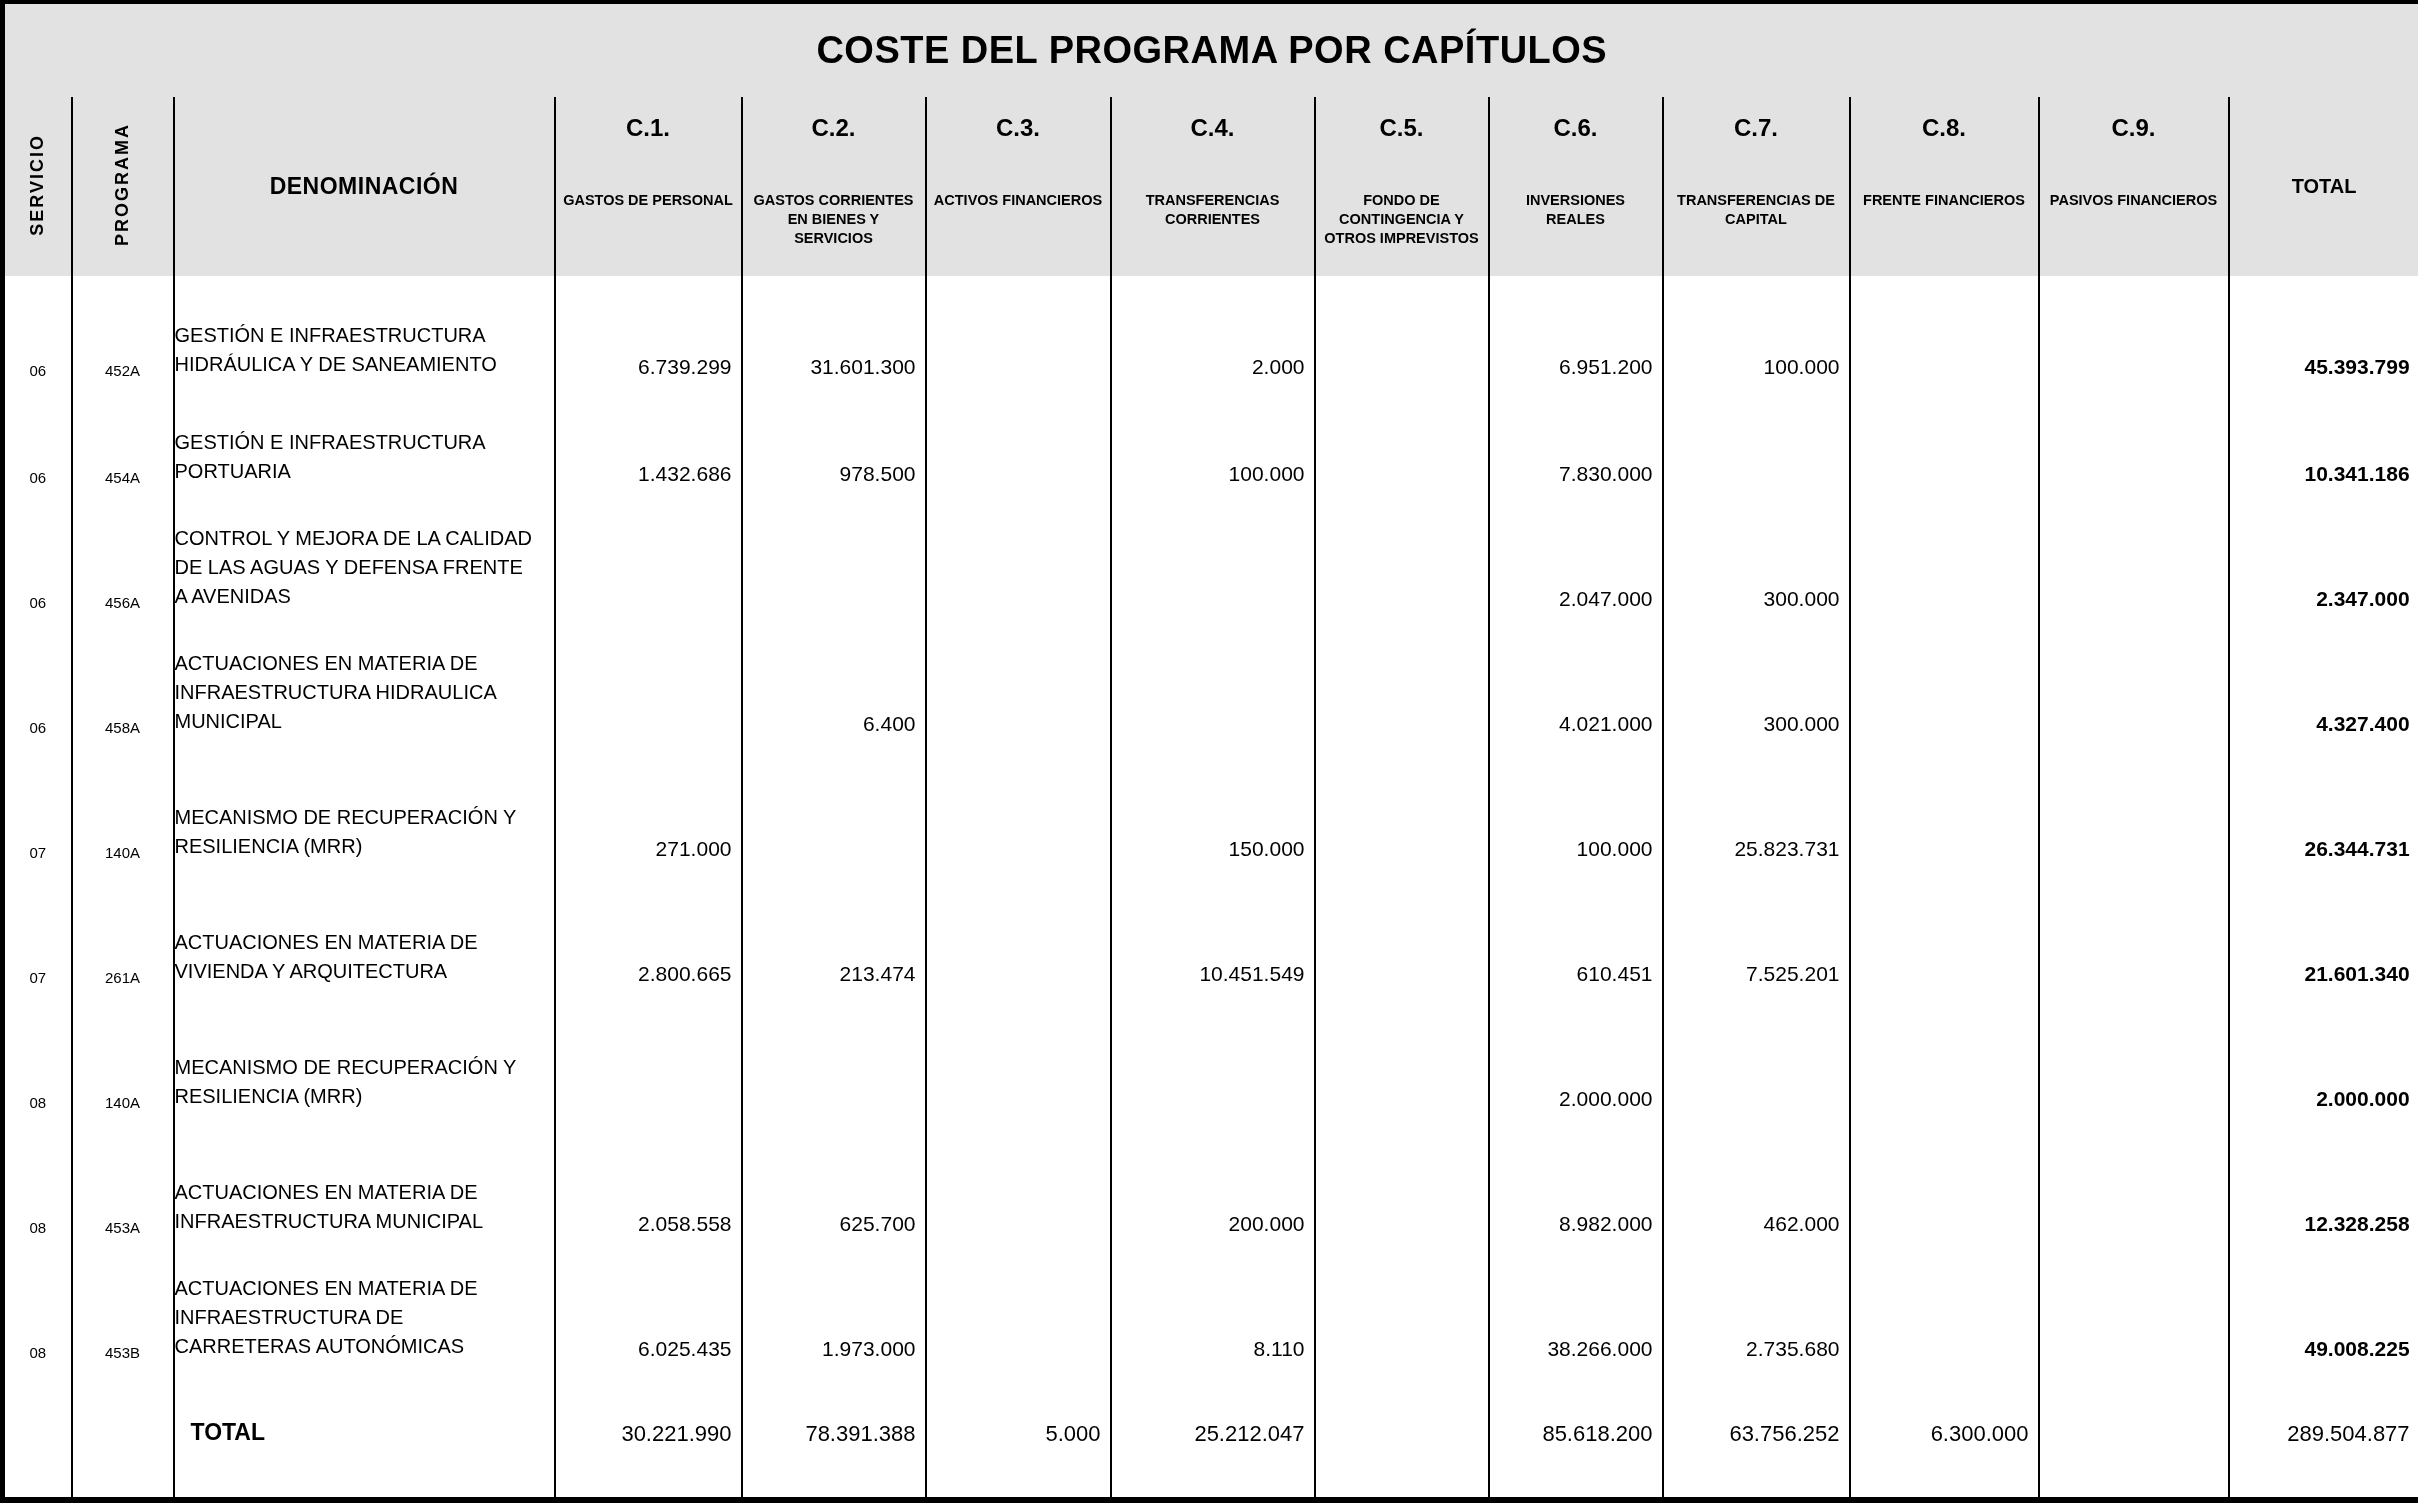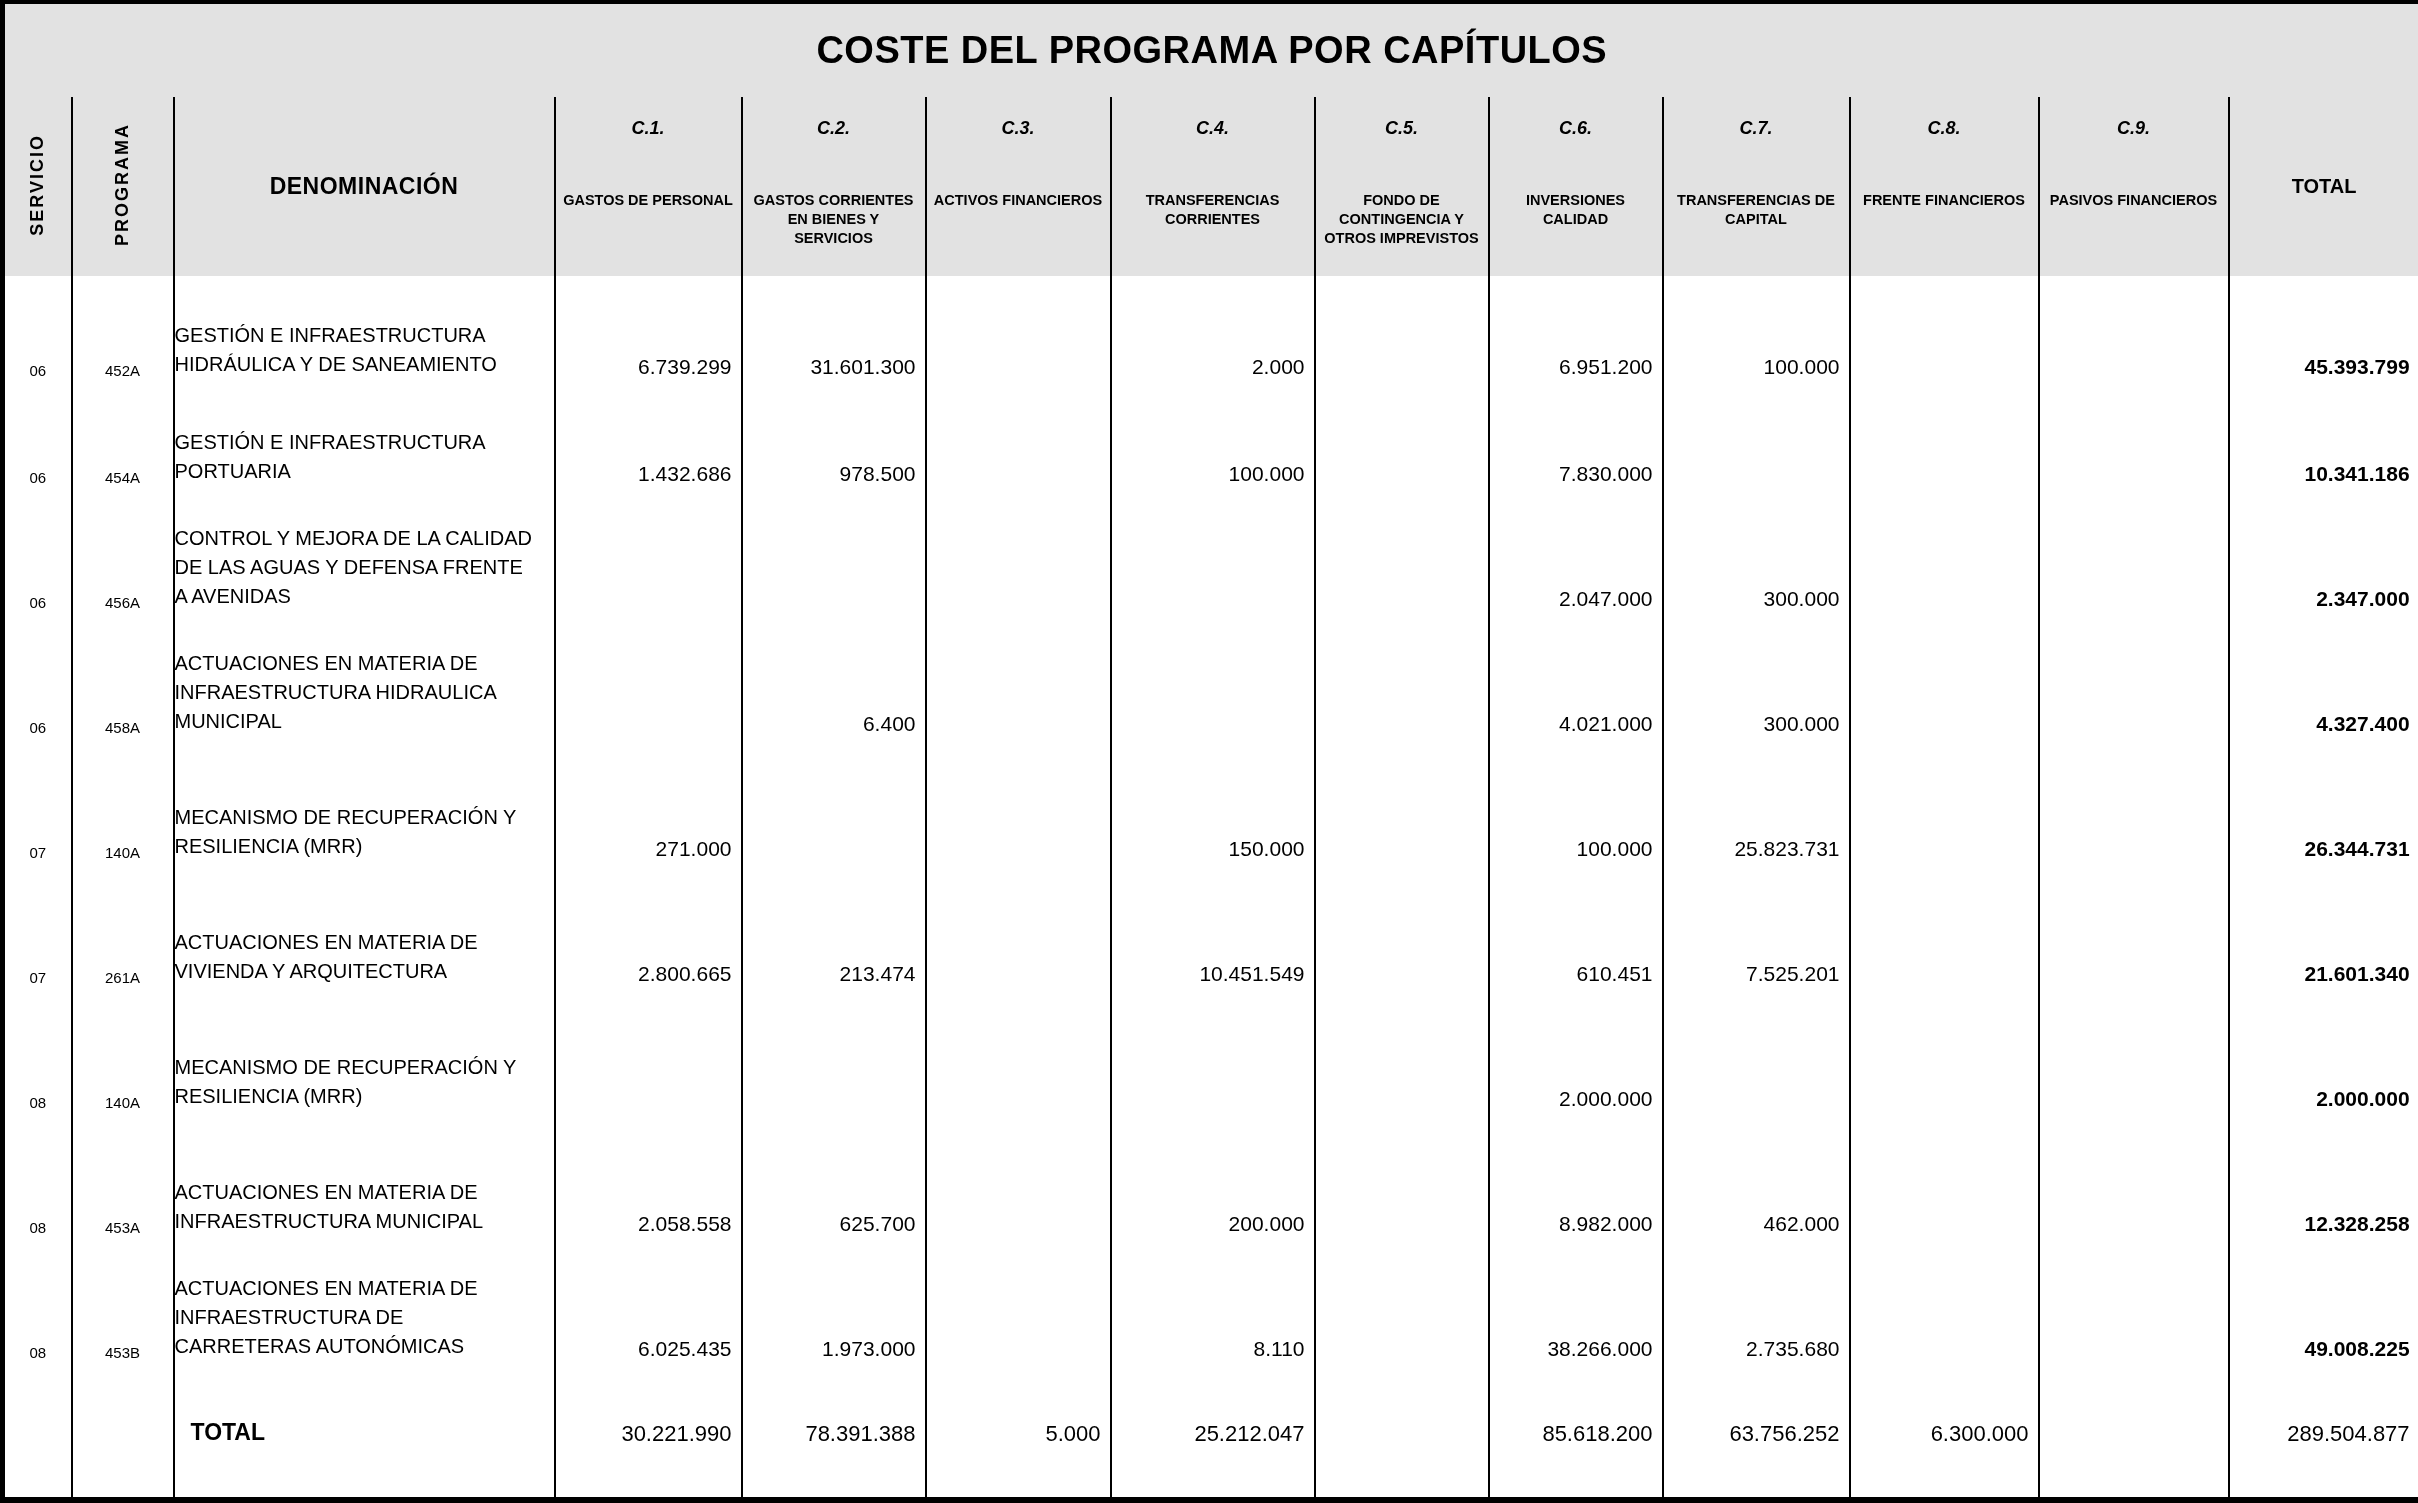--- a/index.html
+++ b/index.html
@@ -51,21 +51,21 @@
     transform: rotate(180deg);
     font-size: 18px;
     font-weight: bold;
     letter-spacing: 2px;
     white-space: nowrap;
   }
 
   th.denom-head { vertical-align: middle; text-align: center; font-size: 23px; letter-spacing: 0.5px; }
 
   th.chap { vertical-align: top; text-align: center; padding: 16px 6px 0 6px; }
-  th.chap .code { font-size: 18px; line-height: 30px; margin-bottom: 6px; font-style: italic; }
+  th.chap .code { font-size: 24px; line-height: 30px; margin-bottom: 6px; }
   th.chap .lbl  { font-size: 14.5px; line-height: 19px; margin-top: 48px; }
 
   th.total-head { vertical-align: middle; text-align: center; font-size: 20px; }
 
   
   tbody td {
     vertical-align: bottom;
     padding-bottom: 34px;
     font-size: 20px;
     background: #fff;
@@ -133,21 +133,21 @@
         <th class="chap">
             <div class="code">C.4.</div>
             <div class="lbl">TRANSFERENCIAS CORRIENTES</div>
           </th>
         <th class="chap">
             <div class="code">C.5.</div>
             <div class="lbl">FONDO DE CONTINGENCIA Y OTROS IMPREVISTOS</div>
           </th>
         <th class="chap">
             <div class="code">C.6.</div>
-            <div class="lbl">INVERSIONES CALIDAD</div>
+            <div class="lbl">INVERSIONES REALES</div>
           </th>
         <th class="chap">
             <div class="code">C.7.</div>
             <div class="lbl">TRANSFERENCIAS DE CAPITAL</div>
           </th>
         <th class="chap">
             <div class="code">C.8.</div>
             <div class="lbl">FRENTE FINANCIEROS</div>
           </th>
         <th class="chap">

